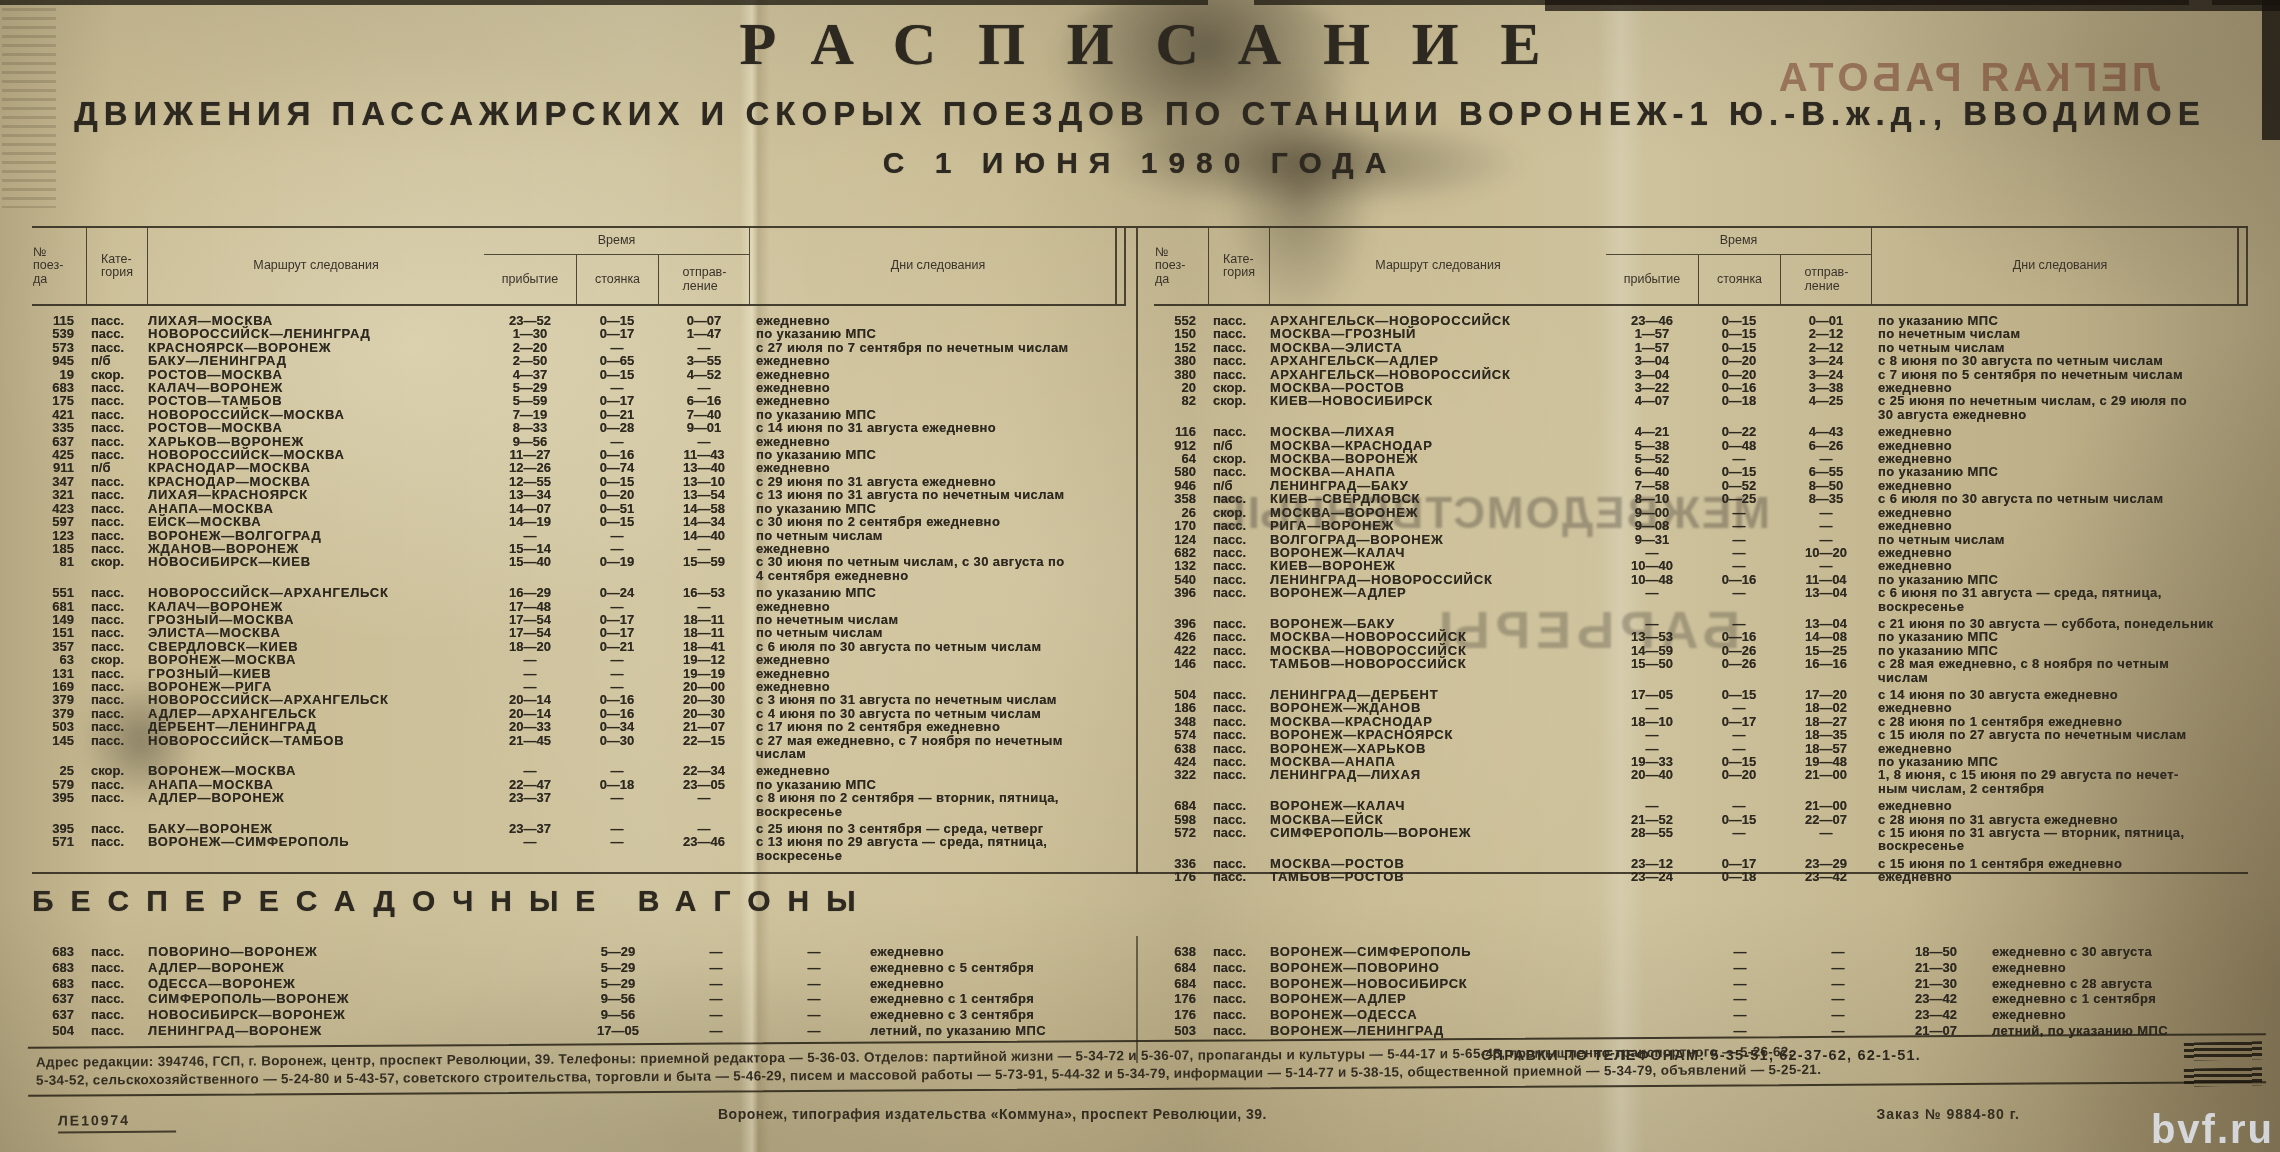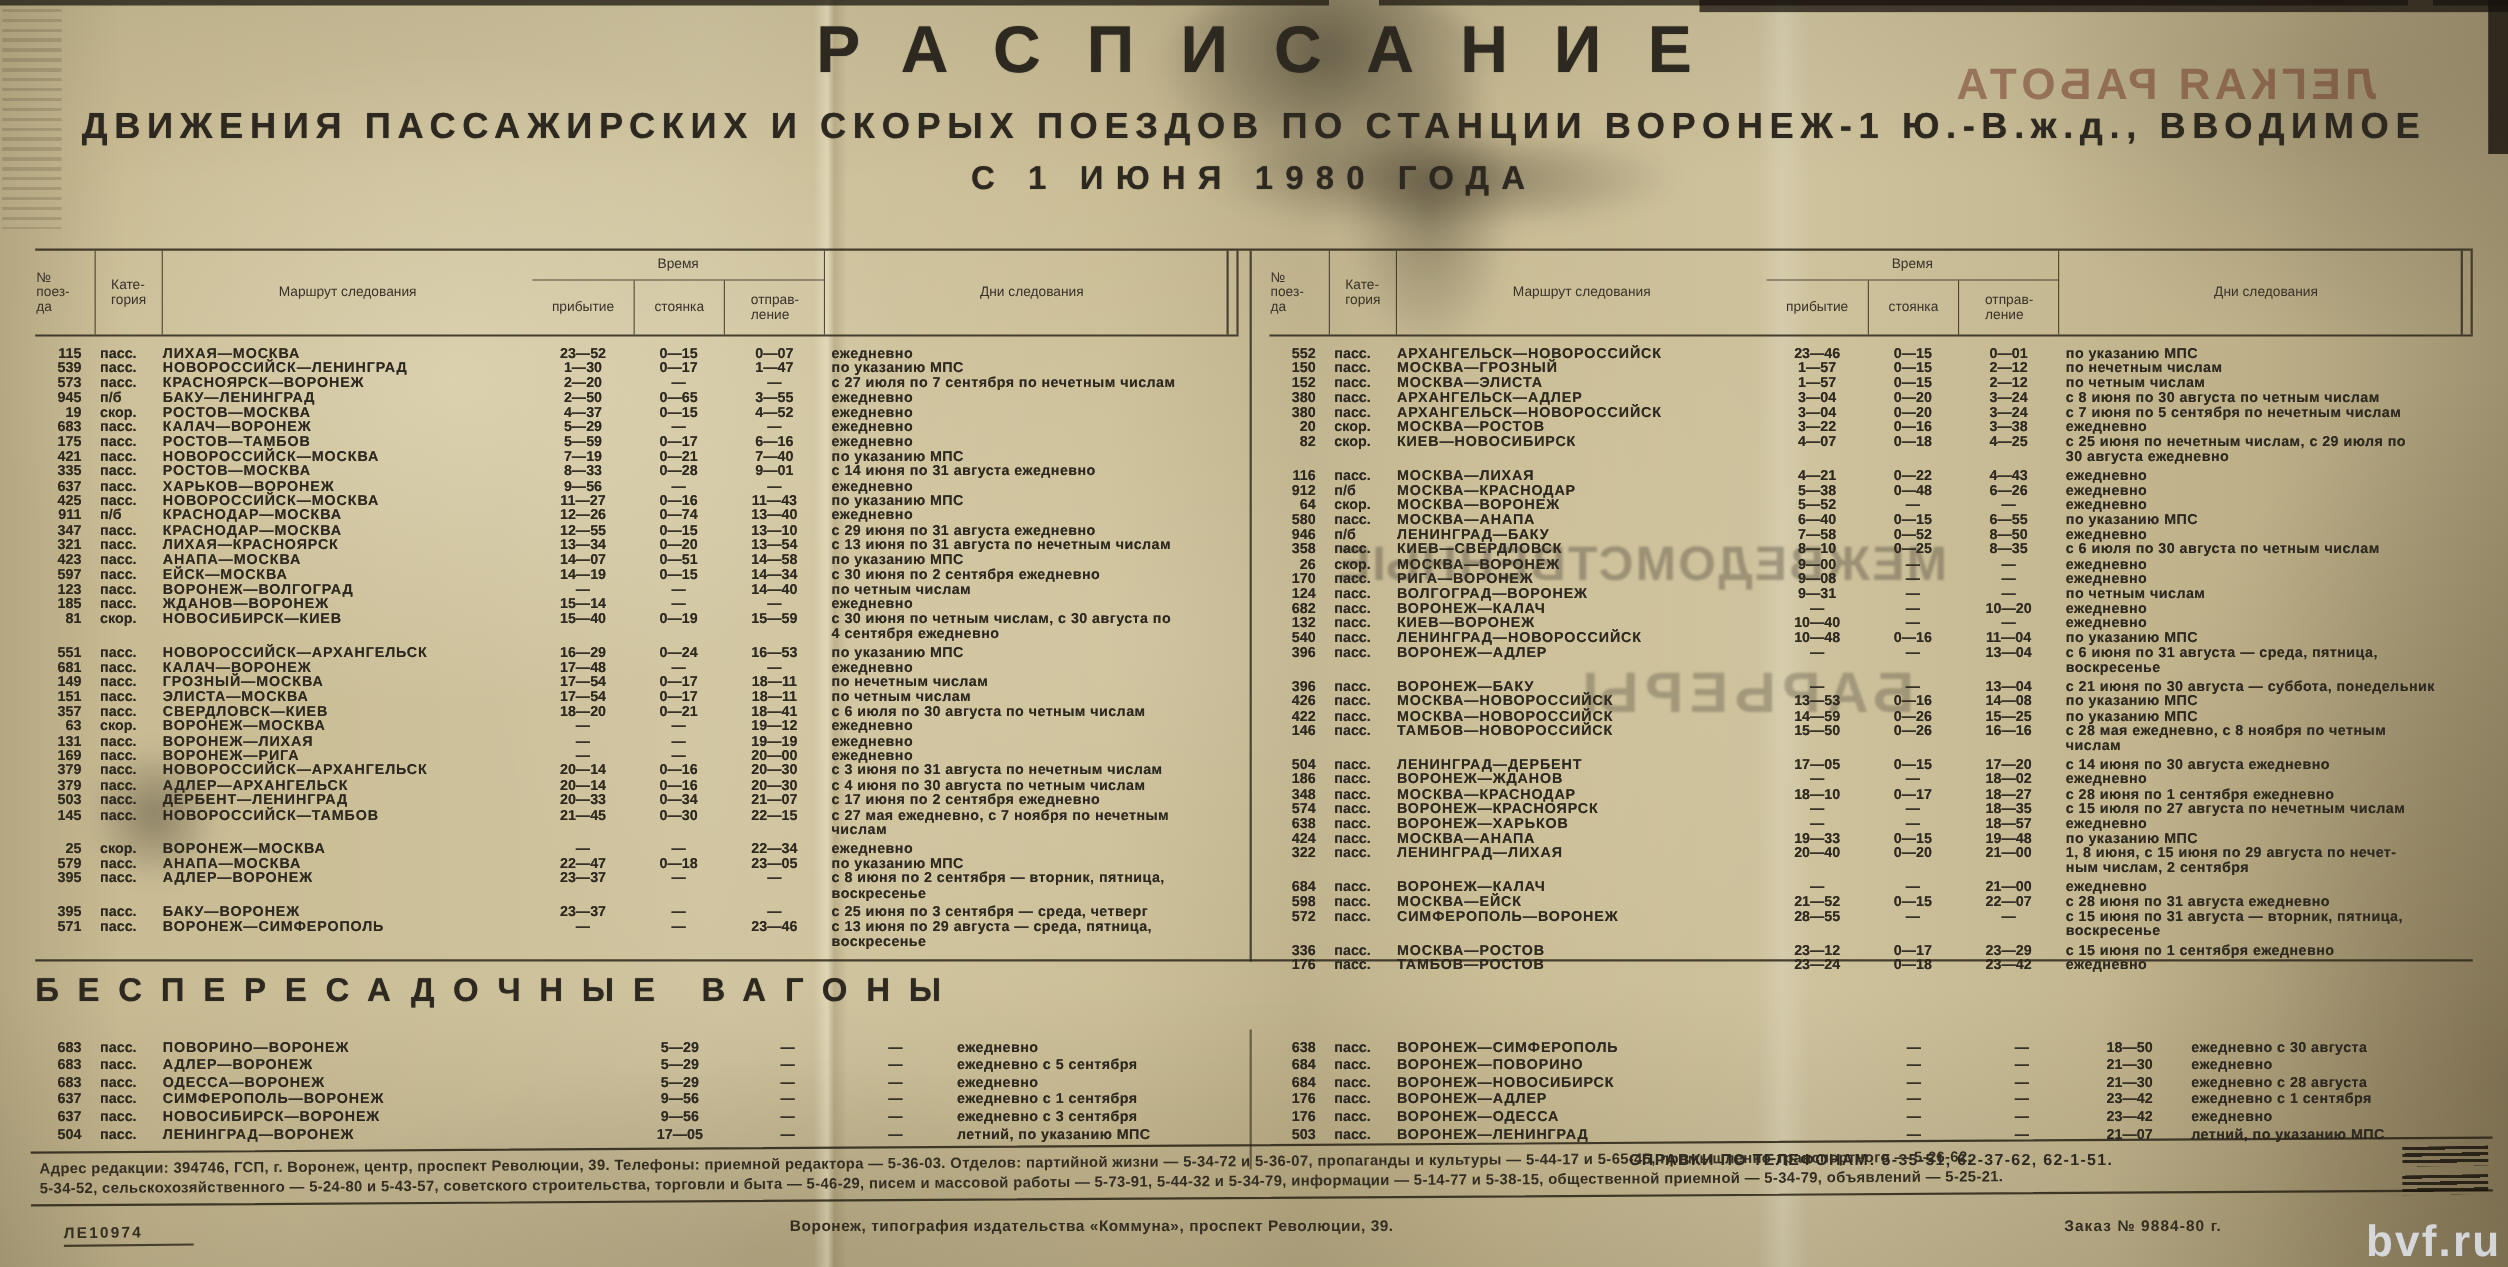--- a/index.html
+++ b/index.html
@@ -36,21 +36,21 @@
   .bleed{transform:scale(-1,1);font-weight:700;white-space:nowrap;}
   #bleed-tr{top:55px;left:1690px;width:470px;font-size:40px;letter-spacing:4px;color:rgba(108,50,34,.5);filter:blur(.7px);}
   #bleed-m1{top:488px;left:1300px;width:470px;font-size:44px;letter-spacing:2px;color:rgba(74,66,54,.38);filter:blur(1px);}
   #bleed-m2{top:600px;left:1320px;width:420px;font-size:52px;letter-spacing:6px;color:rgba(74,66,54,.33);filter:blur(1.2px);}
   .barcode{right:18px;width:78px;height:18px;z-index:4;opacity:.85;transform:rotate(-1deg);
     background:repeating-linear-gradient(180deg,#1a140c 0 3px,transparent 3px 6px);}
   #barcode1{top:1042px;} #barcode2{top:1068px;}
   #watermark{right:6px;bottom:0px;font-size:40px;font-weight:700;letter-spacing:2px;color:rgba(232,239,250,.8);z-index:6;}
   
   #masthead{position:absolute;top:10px;left:0;width:100%;text-align:center;z-index:2;}
-  #page-title{font-family:Liberation Sans, sans-serif;font-weight:700;font-size:60px;letter-spacing:42px;text-indent:42px;
+  #page-title{font-family:Liberation Serif, serif;font-weight:700;font-size:60px;letter-spacing:42px;text-indent:42px;
     text-shadow:0 0 1px rgba(40,34,22,.7);}
   #page-sub1{margin-top:16px;font-weight:700;font-size:33px;letter-spacing:6px;text-shadow:0 0 .8px rgba(40,34,22,.65);}
   #page-sub2{margin-top:13px;font-weight:700;font-size:30px;letter-spacing:11px;text-shadow:0 0 .8px rgba(40,34,22,.65);}
   
   #tables{position:absolute;top:226px;left:32px;width:2216px;height:646px;z-index:2;
     border-top:2px solid rgba(45,38,26,.85);display:flex;}
   .half{flex:1;position:relative;}
   .half.lft{padding-right:10px;border-right:2px solid rgba(45,38,26,.8);}
   .half.rgt{padding-left:16px;}
   .thead{height:76px;border-bottom:2px solid rgba(45,38,26,.85);position:relative;
@@ -366,21 +366,21 @@
             <span class="cat">скор.</span>
             <span class="route">ВОРОНЕЖ—МОСКВА</span>
             <span class="arr">—</span>
             <span class="stop">—</span>
             <span class="dep">19—12</span>
             <span class="days">ежедневно</span>
           </div>
           <div class="trow">
             <span class="num">131</span>
             <span class="cat">пасс.</span>
-            <span class="route">ВОРОНЕЖ—ЛИХАЯ</span>
+            <span class="route">ГРОЗНЫЙ—КИЕВ</span>
             <span class="arr">—</span>
             <span class="stop">—</span>
             <span class="dep">19—19</span>
             <span class="days">ежедневно</span>
           </div>
           <div class="trow">
             <span class="num">169</span>
             <span class="cat">пасс.</span>
             <span class="route">ВОРОНЕЖ—РИГА</span>
             <span class="arr">—</span>

